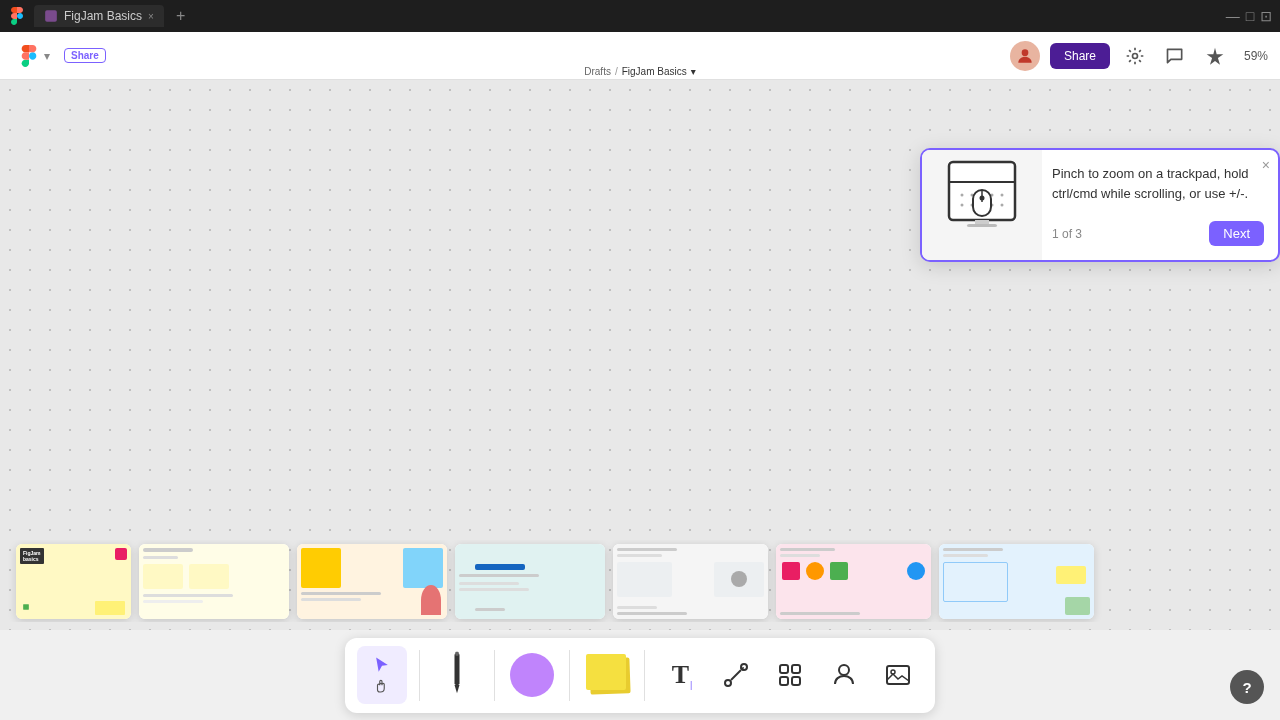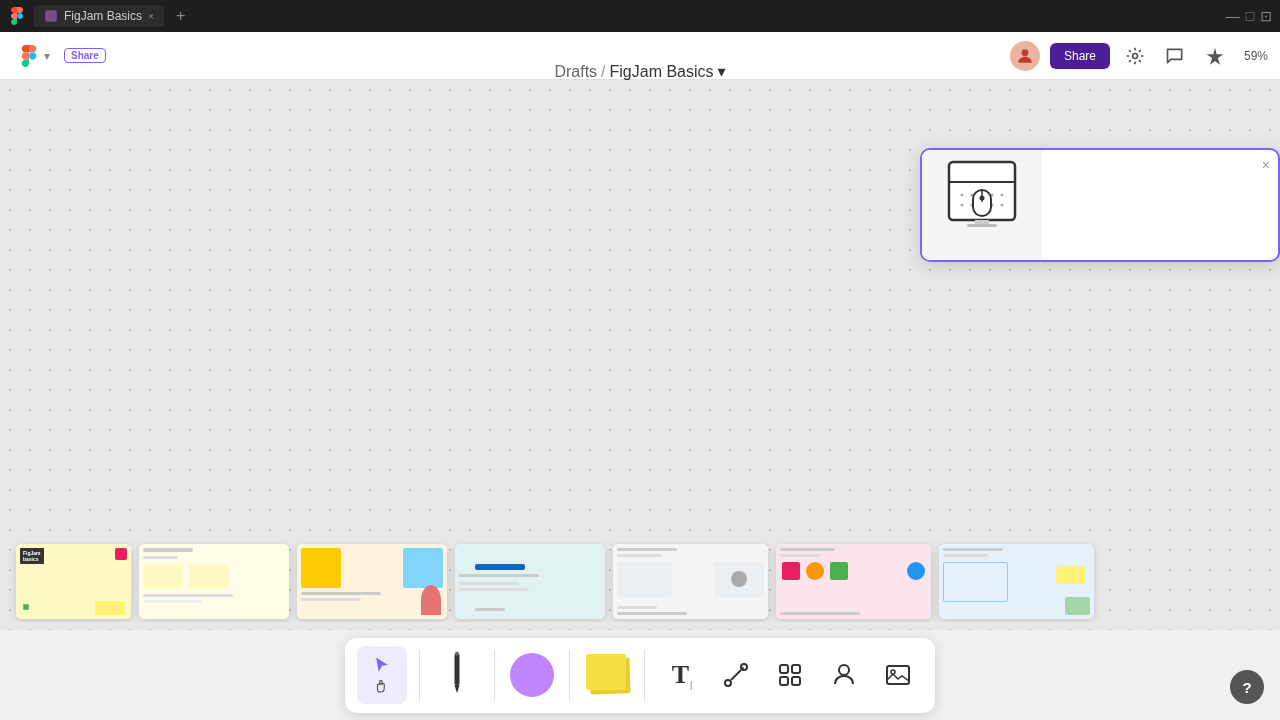--- a/index.html
+++ b/index.html
@@ -89,21 +89,21 @@
       padding: 1px 6px;
       border-radius: 4px;
     }
     .nav-center {
       position: absolute;
       left: 50%;
       transform: translateX(-50%);
       display: flex;
       align-items: center;
       gap: 4px;
-      font-size: 16px;
+      font-size: 10px;
       margin-top: 32px;
     }
     .nav-breadcrumb-link {
       color: #666;
       cursor: pointer;
       text-decoration: none;
     }
     .nav-breadcrumb-sep {
       color: #999;
     }
@@ -497,20 +497,27 @@
           <circle cx="55" cy="45" r="1.5" fill="#aaa"></circle>
 
           <rect x="26" y="30" width="18" height="26" rx="9" stroke="#333" stroke-width="2" fill="white"></rect>
           <line x1="35" y1="30" x2="35" y2="42" stroke="#333" stroke-width="1.5"></line>
           <circle cx="35" cy="38" r="2.5" fill="#333"></circle>
 
           <rect x="28" y="60" width="14" height="4" fill="#ccc"></rect>
           <rect x="20" y="64" width="30" height="3" rx="2" fill="#bbb"></rect>
         </svg>
       </div>
+      <div class="tooltip-content">
+        <p class="tooltip-text">Pinch to zoom on a trackpad, hold ctrl/cmd while scrolling, or use +/-.</p>
+        <div class="tooltip-footer">
+          <span class="tooltip-counter">1 of 3</span>
+          <button class="tooltip-next-btn">Next</button>
+        </div>
+      </div>
       <span class="tooltip-close">×</span>
     </div>
 
     <div class="slide-row">
 
       <div class="thumb-card thumb-1">
         <div class="thumb-card-inner thumb-bg-yellow">
           <div style="position:absolute;top:4px;left:4px;background:#333;color:white;font-size:5px;font-weight:bold;padding:2px 3px;border-radius:1px;">FigJam<br>basics</div>
           <div style="position:absolute;top:4px;right:4px;width:12px;height:12px;background:#e91e63;border-radius:2px;"></div>
           <div style="position:absolute;bottom:8px;left:6px;width:8px;height:8px;background:#4caf50;border-radius:50%;transform:rotate(45deg);clip-path:polygon(50% 0%,100% 50%,50% 100%,0% 50%);"></div>

